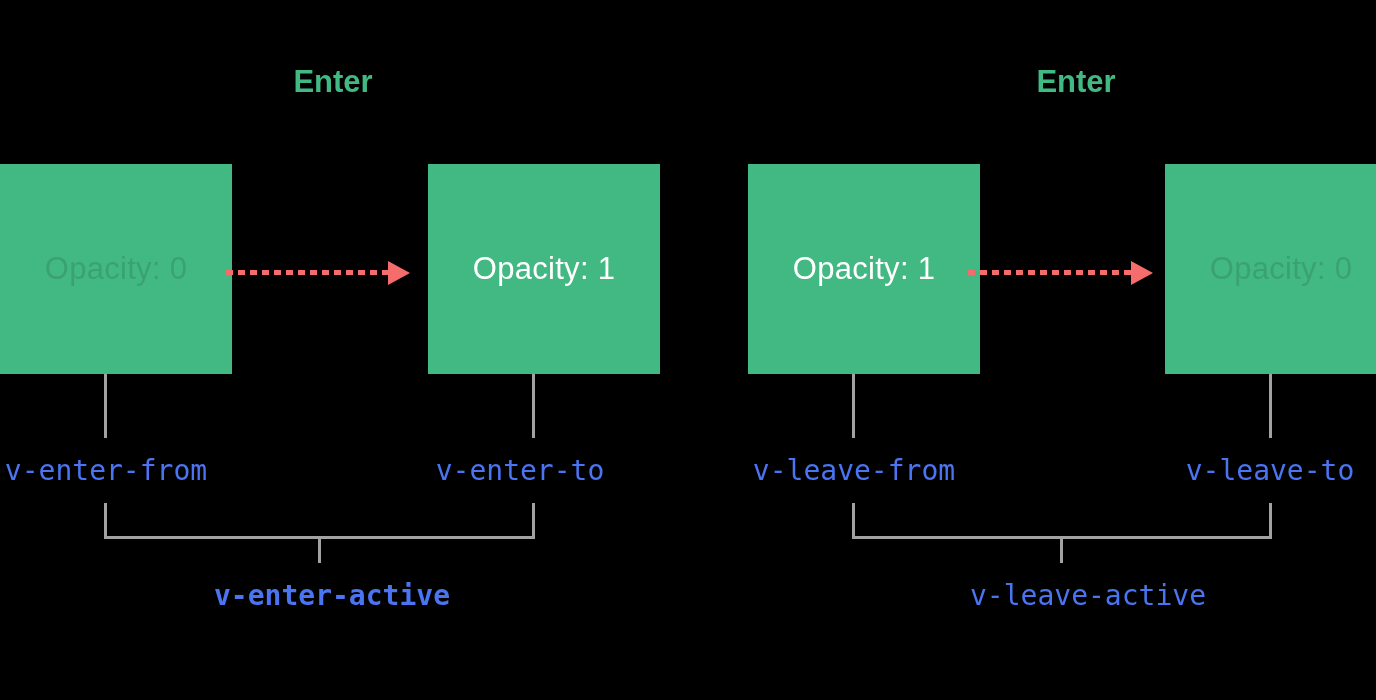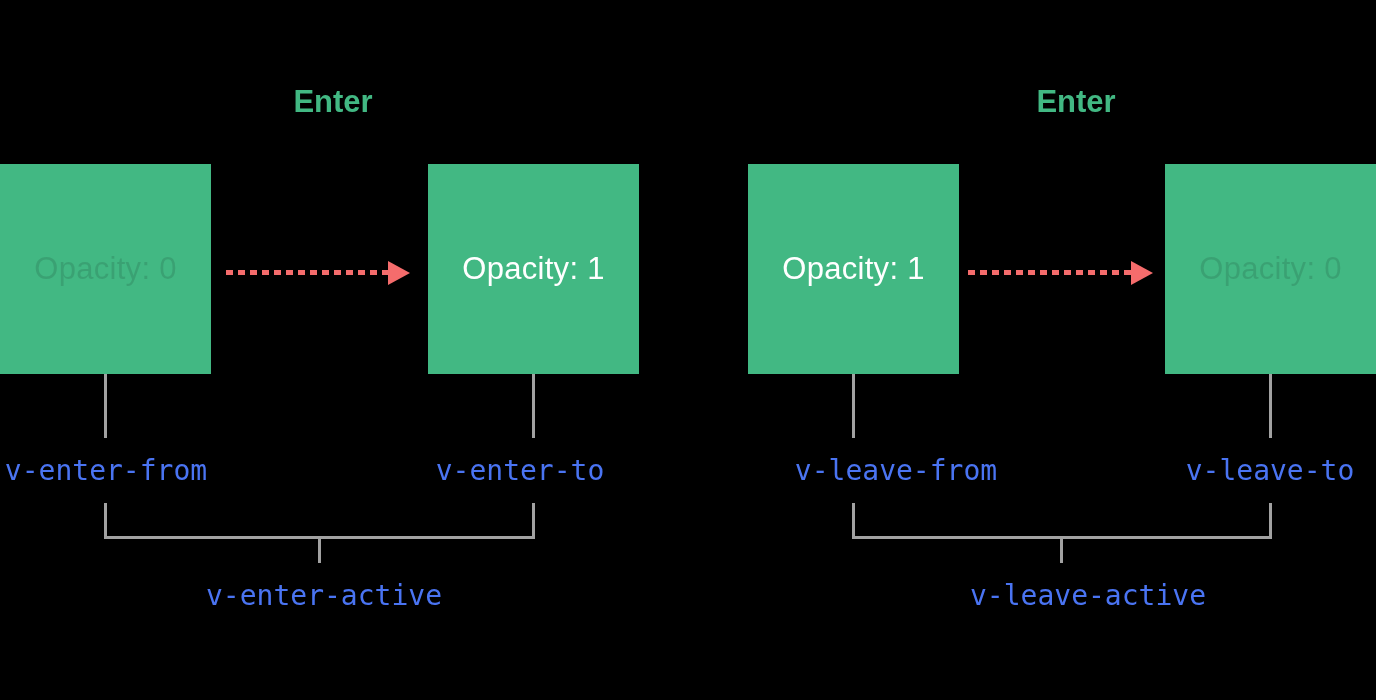--- a/index.html
+++ b/index.html
@@ -15,32 +15,32 @@
   html,body{margin:0;padding:0;}
   body{
     position:relative;
     width:1376px;height:700px;
     background:var(--background);
     overflow:hidden;
     font-family:"Liberation Sans",sans-serif;
   }
   
   .section-title{
-    position:absolute;top:84px;height:36px;line-height:36px;
+    position:absolute;top:64px;height:36px;line-height:36px;
     text-align:center;
     font-family:"Liberation Sans",sans-serif;
     font-weight:700;font-size:31px;
     color:var(--green);
     padding-left:28px;
   }
   #title-enter{left:0;width:638px;}
   #title-leave{left:748px;width:628px;}
   
   .box{
-    position:absolute;top:164px;width:211px;height:210px;
+    position:absolute;top:164px;width:232px;height:210px;
     background:var(--green);
     display:flex;align-items:center;justify-content:center;
   }
   #box-enter-from{left:0;}
   #box-enter-to{left:428px;}
   #box-leave-from{left:748px;}
   #box-leave-to{left:1165px;}
   .box-label{
     font-family:"Liberation Sans",sans-serif;
     font-size:31px;letter-spacing:0.3px;white-space:nowrap;
@@ -84,23 +84,23 @@
   .class-label{
     position:absolute;width:320px;text-align:center;
     font-family:"DejaVu Sans Mono",monospace;
     font-size:28px;line-height:33px;
     color:var(--blue);white-space:nowrap;
   }
   .row1{top:454px;}
   .row2{top:579px;}
   #label-enter-from{left:-54px;}
   #label-enter-to{left:360px;}
-  #label-leave-from{left:736px;}
+  #label-leave-from{left:694px;}
   #label-leave-to{left:1110px;}
-  #label-enter-active{left:164px;}
+  #label-enter-active{left:172px;font-weight:bold;}
   #label-leave-active{left:928px;}
 </style>
 </head>
 <body>
 
 <div id="title-enter" class="section-title">Enter</div>
 
 <div id="box-enter-from" class="box">
   <span class="box-label label-faint">Opacity: 0</span>
 </div>

